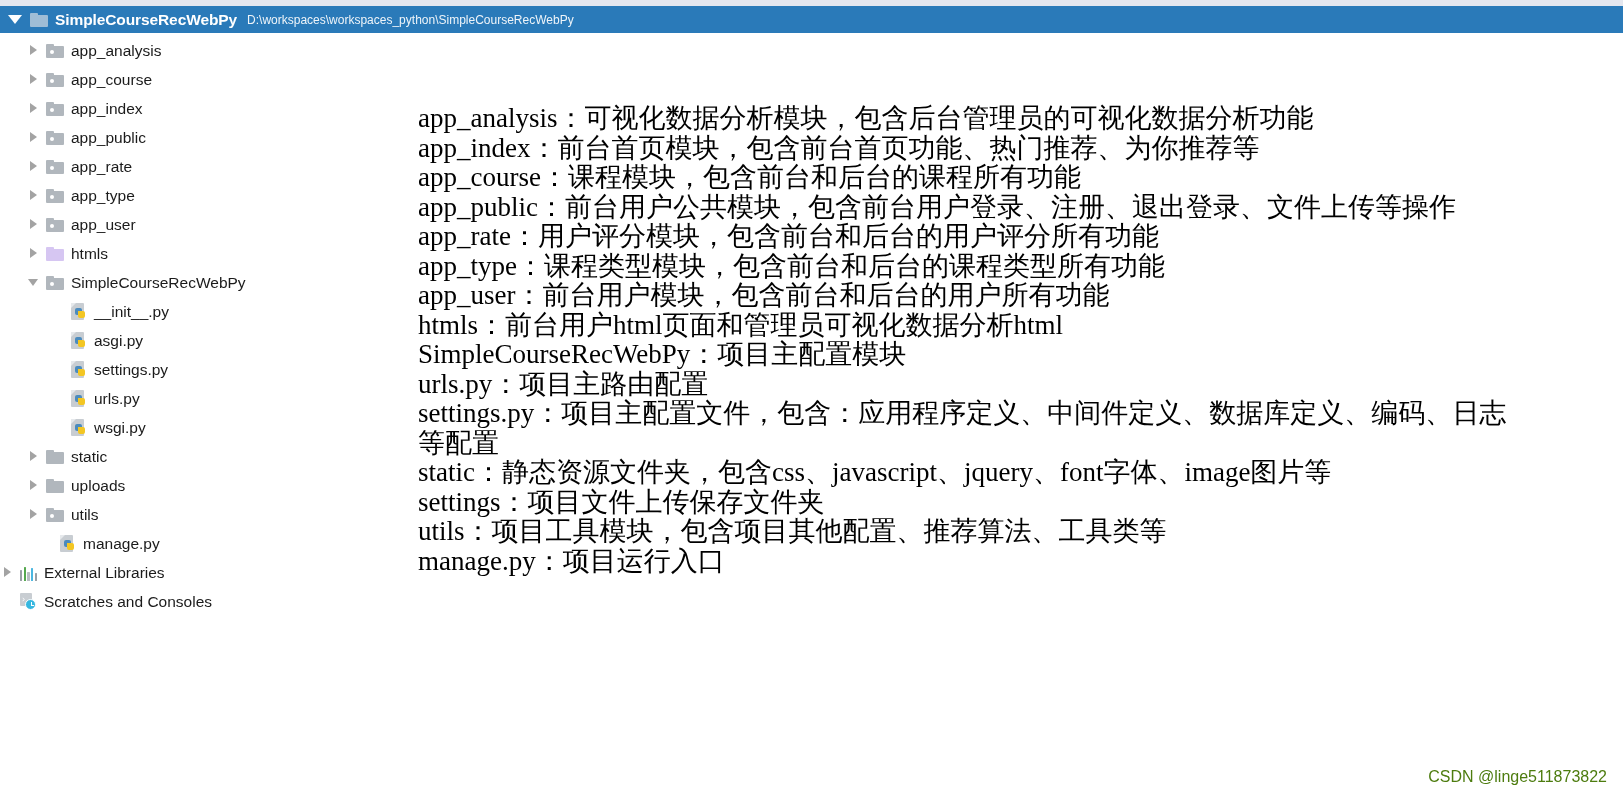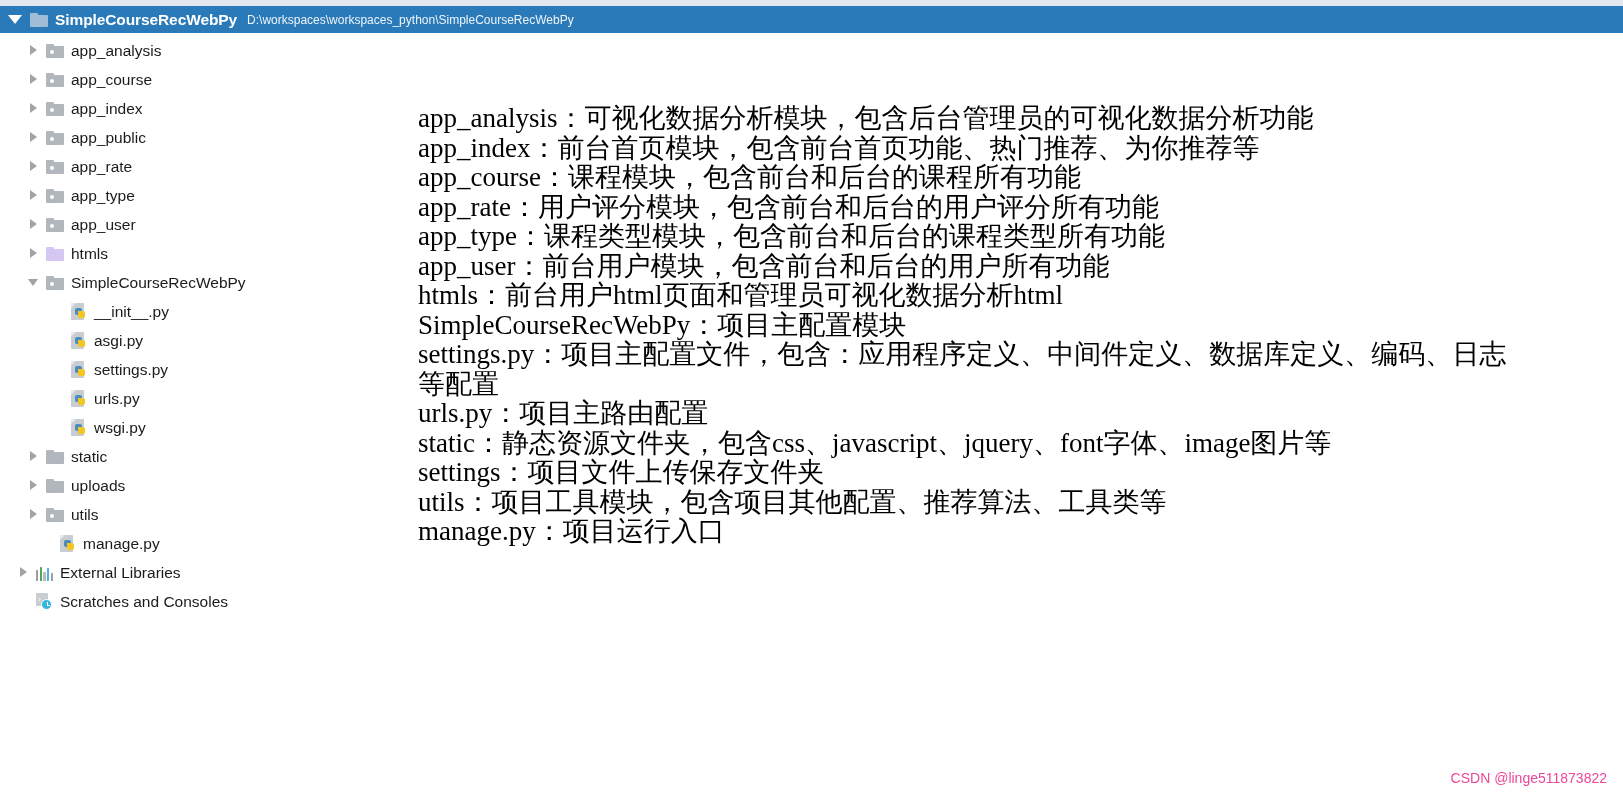--- a/index.html
+++ b/index.html
@@ -233,21 +233,21 @@
   }
   .scratch-ico .clock::after {
     content: "";
     position: absolute;
     left: 4.5px; top: 4.5px;
     width: 3px; height: 1px;
     background: #ffffff;
   }
 
   
-  .ind-0 { padding-left: 18px; }
+  .ind-0 { padding-left: 2px; }
   .ind-1 { padding-left: 28px; }
   .ind-2 { padding-left: 41px; }
   .ind-3 { padding-left: 52px; }
 
   
   #desc {
     position: absolute;
     left: 418px;
     top: 104px;
     width: 1090px;
@@ -259,22 +259,22 @@
     color: #000000;
     white-space: pre-wrap;
     word-break: break-word;
   }
 
   
   #watermark {
     position: absolute;
     right: 16px;
     bottom: 8px;
-    font-size: 14px;
-    color: #ec4899;
+    font-size: 16px;
+    color: #4d7c0f;
     font-family: "Liberation Sans", "DejaVu Sans", sans-serif;
     white-space: nowrap;
   }
 </style>
 </head>
 <body>
 
 <div id="top-strip"></div>
 
 <div id="project-header">
@@ -472,26 +472,27 @@
         <span class="clock"></span>
       </span>
       <span class="tree-label">Scratches and Consoles</span>
     </div>
   </div>
 
 <div id="desc">
     <div class="d-line">app_analysis：可视化数据分析模块，包含后台管理员的可视化数据分析功能</div>
     <div class="d-line">app_index：前台首页模块，包含前台首页功能、热门推荐、为你推荐等</div>
     <div class="d-line">app_course：课程模块，包含前台和后台的课程所有功能</div>
+    <div class="d-line">app_public：前台用户公共模块，包含前台用户登录、注册、退出登录、文件上传等操作</div>
     <div class="d-line">app_rate：用户评分模块，包含前台和后台的用户评分所有功能</div>
     <div class="d-line">app_type：课程类型模块，包含前台和后台的课程类型所有功能</div>
     <div class="d-line">app_user：前台用户模块，包含前台和后台的用户所有功能</div>
     <div class="d-line">htmls：前台用户html页面和管理员可视化数据分析html</div>
     <div class="d-line">SimpleCourseRecWebPy：项目主配置模块</div>
+    <div class="d-line">urls.py：项目主路由配置</div>
     <div class="d-line">settings.py：项目主配置文件，包含：应用程序定义、中间件定义、数据库定义、编码、日志等配置</div>
-    <div class="d-line">urls.py：项目主路由配置</div>
     <div class="d-line">static：静态资源文件夹，包含css、javascript、jquery、font字体、image图片等</div>
     <div class="d-line">settings：项目文件上传保存文件夹</div>
     <div class="d-line">utils：项目工具模块，包含项目其他配置、推荐算法、工具类等</div>
     <div class="d-line">manage.py：项目运行入口</div>
   </div>
 
 <div id="watermark">CSDN @linge511873822</div>
 
 </body></html>

